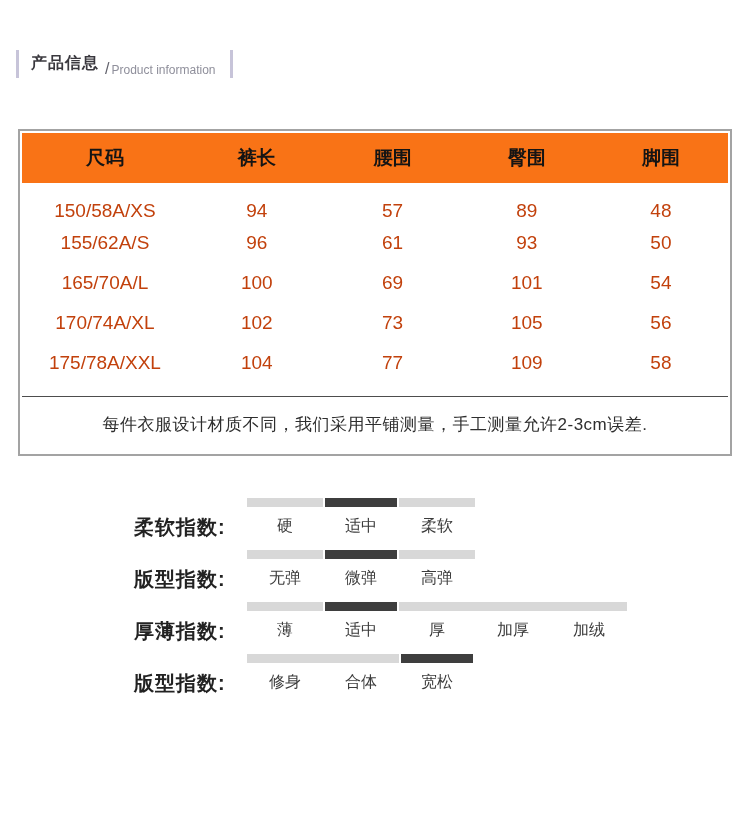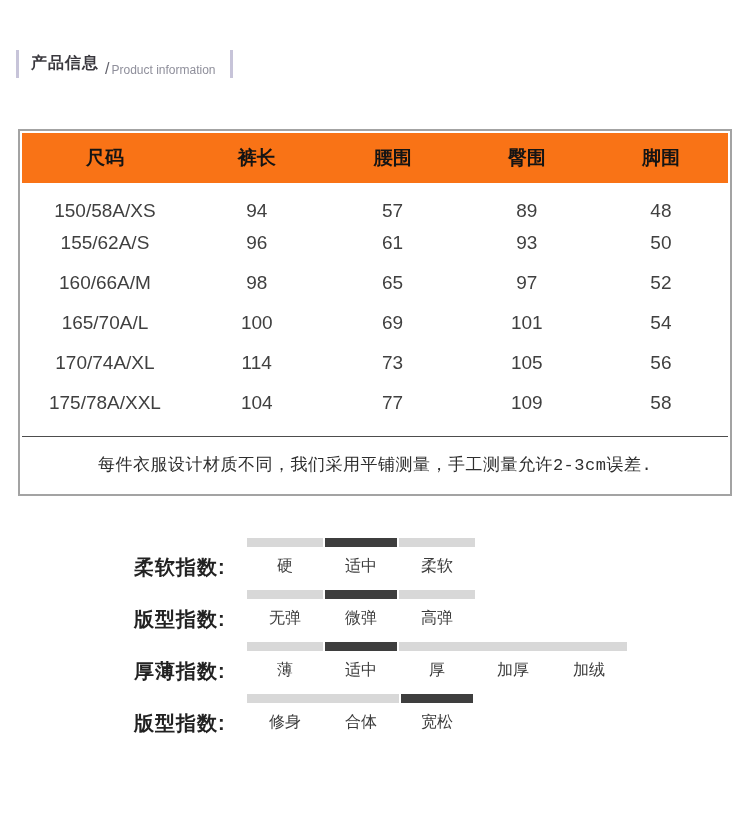--- a/index.html
+++ b/index.html
@@ -22,26 +22,26 @@
   .table-wrap { width: 714px; margin: 47px 0 0 18px; border: 2px solid #a3a3a3; padding: 2px; background: #fff; }
   .size-table { width: 100%; border-collapse: collapse; text-align: center; }
   .size-table th {
     height: 50px; background: #f97316; font-size: 19px; font-weight: bold; color: #141414;
   }
   .size-table th:nth-child(1), .size-table td:nth-child(1) { width: 23.5%; }
   .size-table th:nth-child(2), .size-table td:nth-child(2) { width: 19.5%; }
   .size-table th:nth-child(3), .size-table td:nth-child(3) { width: 19%; }
   .size-table th:nth-child(4), .size-table td:nth-child(4) { width: 19%; }
   .size-table th:nth-child(5), .size-table td:nth-child(5) { width: 19%; }
-  .size-table td { height: 40px; font-size: 19px; color: #404040; font-weight: normal; }
+  .size-table td { height: 40px; font-size: 19px; color: #c2410c; font-weight: normal; }
   .size-table tbody tr:first-child td { padding-top: 16px; }
   .note-divider { height: 1px; background: #4d4d4d; margin-top: 13px; }
   .note {
     height: 55px; display: flex; align-items: center; justify-content: center;
-    font-size: 17px; color: #2e2e2e; letter-spacing: 0.5px; font-family: Liberation Mono, monospace;
+    font-size: 17px; color: #2e2e2e; letter-spacing: 0.5px;
   }
 
   
   .indexes { margin: 42px 0 0 134px; }
   .idx-row { display: flex; align-items: flex-end; margin-bottom: 13px; }
   .idx-label {
     width: 110px; flex: 0 0 auto; font-size: 20px; font-weight: bold; color: #222;
     letter-spacing: 1px; line-height: 20px; margin-top: -4px; margin-right: 3px; white-space: nowrap;
   }
   .idx-bar { display: flex; height: 9px; }
@@ -82,36 +82,29 @@
             <td>48</td>
           </tr>
           <tr>
             <td>155/62A/S</td>
             <td>96</td>
             <td>61</td>
             <td>93</td>
             <td>50</td>
           </tr>
           <tr>
-            <td>160/66A/M</td>
-            <td>98</td>
-            <td>65</td>
-            <td>97</td>
-            <td>52</td>
-          </tr>
-          <tr>
             <td>165/70A/L</td>
             <td>100</td>
             <td>69</td>
             <td>101</td>
             <td>54</td>
           </tr>
           <tr>
             <td>170/74A/XL</td>
-            <td>114</td>
+            <td>102</td>
             <td>73</td>
             <td>105</td>
             <td>56</td>
           </tr>
           <tr>
             <td>175/78A/XXL</td>
             <td>104</td>
             <td>77</td>
             <td>109</td>
             <td>58</td>

